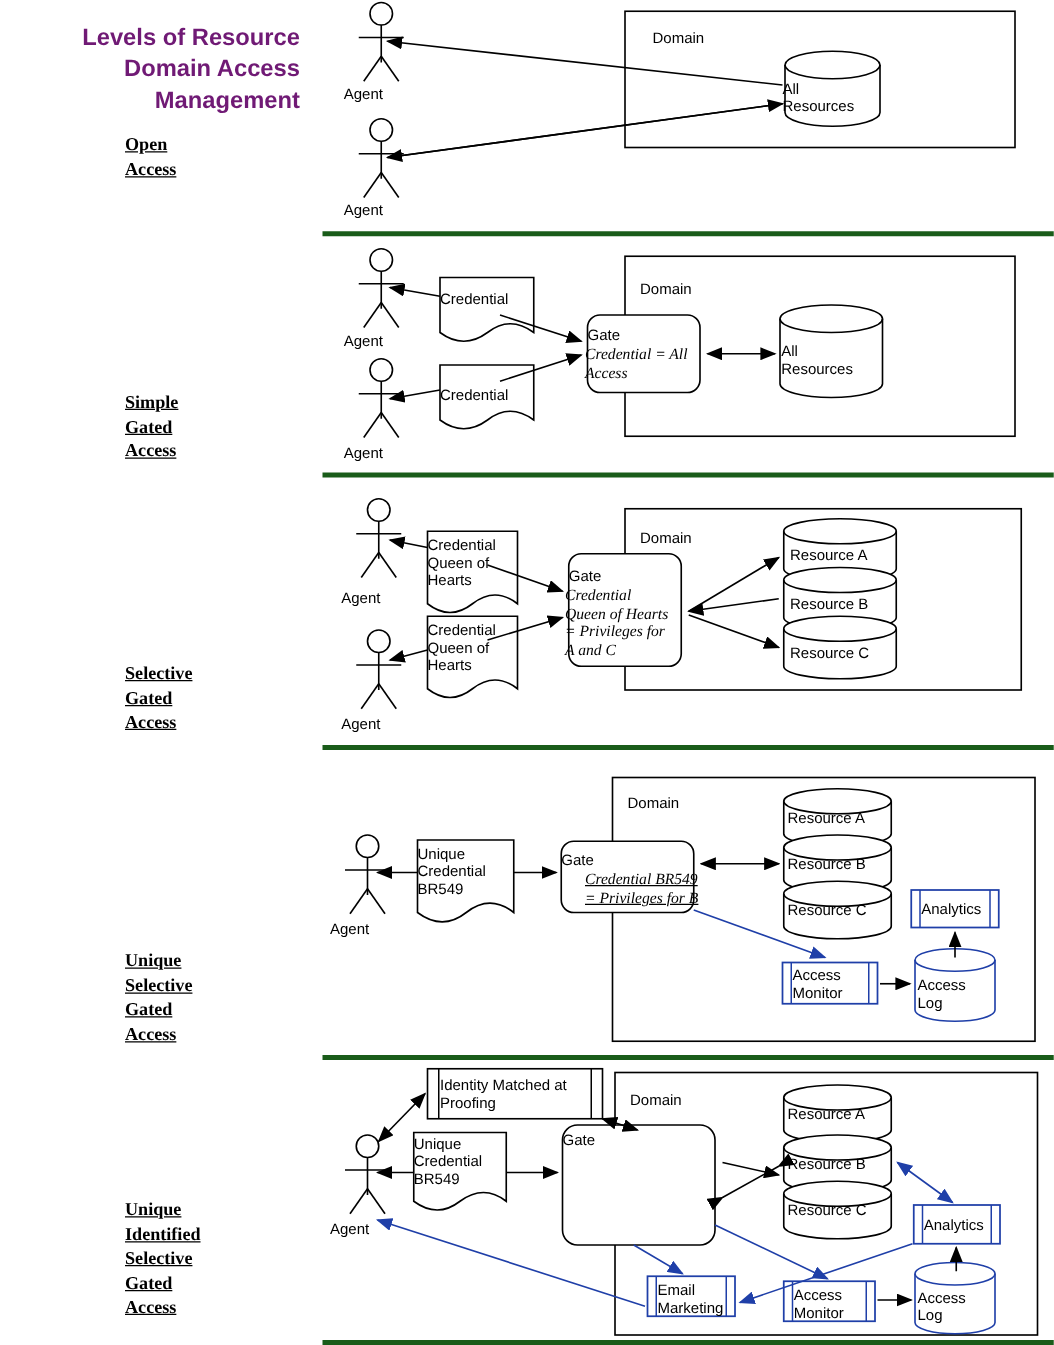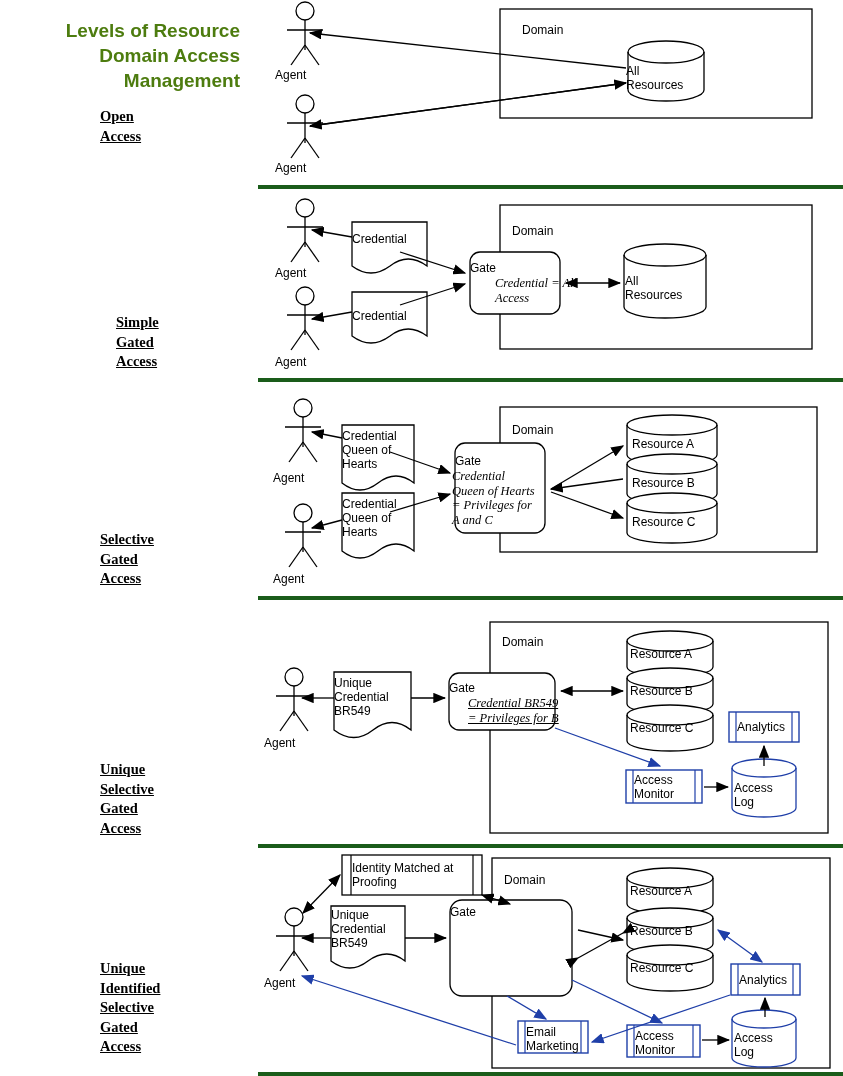--- a/index.html
+++ b/index.html
@@ -1,21 +1,21 @@
 <!DOCTYPE html>
 <html><head>
 <meta charset="utf-8">
 <style>
   html,body{margin:0;padding:0;background:#fff;}
   body{width:843px;height:1076px;position:relative;overflow:hidden;
        font-family:"Liberation Sans",sans-serif;color:#000;}
   #stage{position:absolute;left:0;top:0;width:843px;height:1076px;}
   svg.layer{position:absolute;left:0;top:0;width:843px;height:1076px;overflow:visible;}
   .ttl{position:absolute;font-family:"Liberation Sans",sans-serif;font-weight:bold;
-       font-size:19px;line-height:25px;text-align:right;color:#4d7c0f;}
+       font-size:19px;line-height:25px;text-align:right;color:#701a75;}
   .lvl{position:absolute;font-family:"Liberation Serif",serif;font-weight:bold;
        font-size:14.5px;line-height:19.5px;text-align:left;text-decoration:underline;color:#000;}
   .lbl{position:absolute;font-family:"Liberation Sans",sans-serif;font-size:12px;
        line-height:14px;color:#000;white-space:pre-line;}
   .lbl.left{text-align:right;}
   .ital{font-family:"Liberation Serif",serif;font-style:italic;font-size:12.5px;line-height:14.5px;}
 </style>
 </head>
 <body>
 
@@ -283,21 +283,21 @@
       <line x1="572" y1="980" x2="662" y2="1023" stroke="#1f3fa8" stroke-width="1.3" marker-end="url(#ahB)"></line>
       <line x1="730" y1="995" x2="592" y2="1042" stroke="#1f3fa8" stroke-width="1.3" marker-end="url(#ahB)"></line>
       <line x1="516" y1="1045" x2="302" y2="976" stroke="#1f3fa8" stroke-width="1.3" marker-end="url(#ahB)"></line>
     </g>
   </svg>
 
   <div class="ttl" style="left:10px;top:18px;width:230px;">Levels of Resource Domain Access Management</div>
 
   <div class="lvl" style="left:100px;top:107px;width:140px;white-space:pre-line;">Open
 Access</div>
-  <div class="lvl" style="left:116px;top:313px;width:140px;white-space:pre-line;">Simple
+  <div class="lvl" style="left:100px;top:313px;width:140px;white-space:pre-line;">Simple
 Gated
 Access</div>
   <div class="lvl" style="left:100px;top:530px;width:140px;white-space:pre-line;">Selective
 Gated
 Access</div>
   <div class="lvl" style="left:100px;top:760px;width:140px;white-space:pre-line;">Unique
 Selective
 Gated
 Access</div>
   <div class="lvl" style="left:100px;top:959px;width:140px;white-space:pre-line;">Unique
@@ -311,21 +311,21 @@
   <div class="lbl left" style="left:470px;top:23px;width:100px;text-align:left;padding-left:52px;">Domain</div>
   <div class="lbl" style="left:626px;top:64px;width:80px;">All
 Resources</div>
 
   <div class="lbl" style="left:275px;top:266px;width:60px;">Agent</div>
   <div class="lbl" style="left:275px;top:355px;width:60px;">Agent</div>
   <div class="lbl" style="left:512px;top:224px;width:80px;text-align:left;">Domain</div>
   <div class="lbl" style="left:352px;top:232px;width:76px;">Credential</div>
   <div class="lbl" style="left:352px;top:309px;width:76px;">Credential</div>
   <div class="lbl" style="left:470px;top:261px;width:90px;">Gate</div>
-  <div class="lbl ital" style="left:468px;top:276px;width:94px;margin-left:27px;">Credential = All
+  <div class="lbl ital" style="left:468px;top:276px;width:94px;">Credential = All
 Access</div>
   <div class="lbl" style="left:625px;top:274px;width:80px;">All
 Resources</div>
 
   <div class="lbl" style="left:273px;top:471px;width:60px;">Agent</div>
   <div class="lbl" style="left:273px;top:572px;width:60px;">Agent</div>
   <div class="lbl" style="left:512px;top:423px;width:80px;text-align:left;">Domain</div>
   <div class="lbl" style="left:342px;top:429px;width:73px;">Credential
 Queen of
 Hearts</div>

